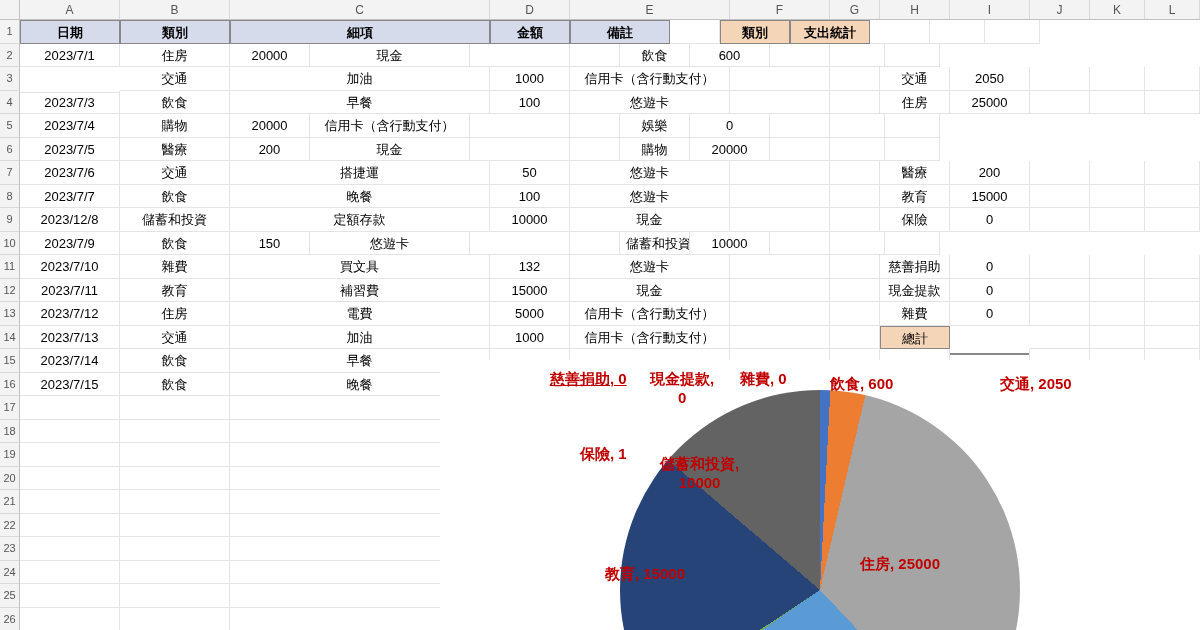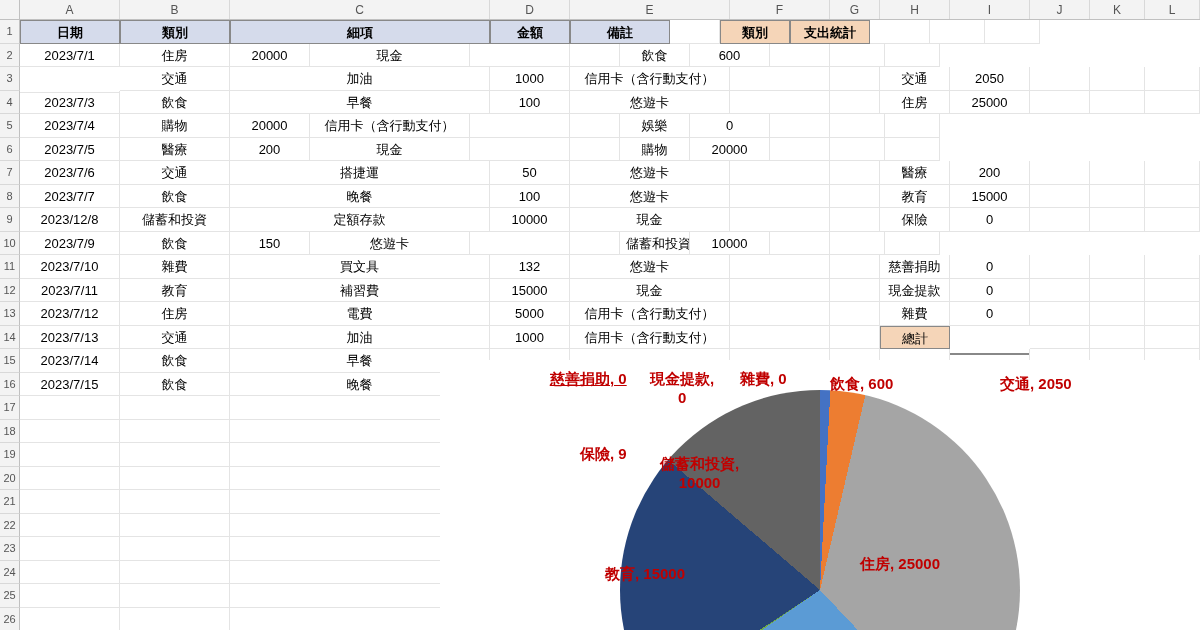--- a/index.html
+++ b/index.html
@@ -436,18 +436,18 @@
         <div class="cell" style="width: 55px;"></div>
       </div>
     </div>
   <div id="chart">
     <div class="pie"></div>
   <div class="pielabel" style="left: 110px; top: 10px; text-decoration: underline;">慈善捐助, 0</div>
       <div class="pielabel" style="left: 210px; top: 10px;">現金提款,<br>0</div>
       <div class="pielabel" style="left: 300px; top: 10px;">雜費, 0</div>
       <div class="pielabel" style="left: 390px; top: 15px;">飲食, 600</div>
       <div class="pielabel" style="left: 560px; top: 15px;">交通, 2050</div>
-      <div class="pielabel" style="left: 140px; top: 85px;">保險, 9</div>
+      <div class="pielabel" style="left: 140px; top: 85px;">保險, 1</div>
       <div class="pielabel" style="left: 220px; top: 95px;">儲蓄和投資,<br>10000</div>
       <div class="pielabel" style="left: 420px; top: 195px;">住房, 25000</div>
       <div class="pielabel" style="left: 165px; top: 205px;">教育, 15000</div>
     </div>
 </div>
 
 </body></html>

